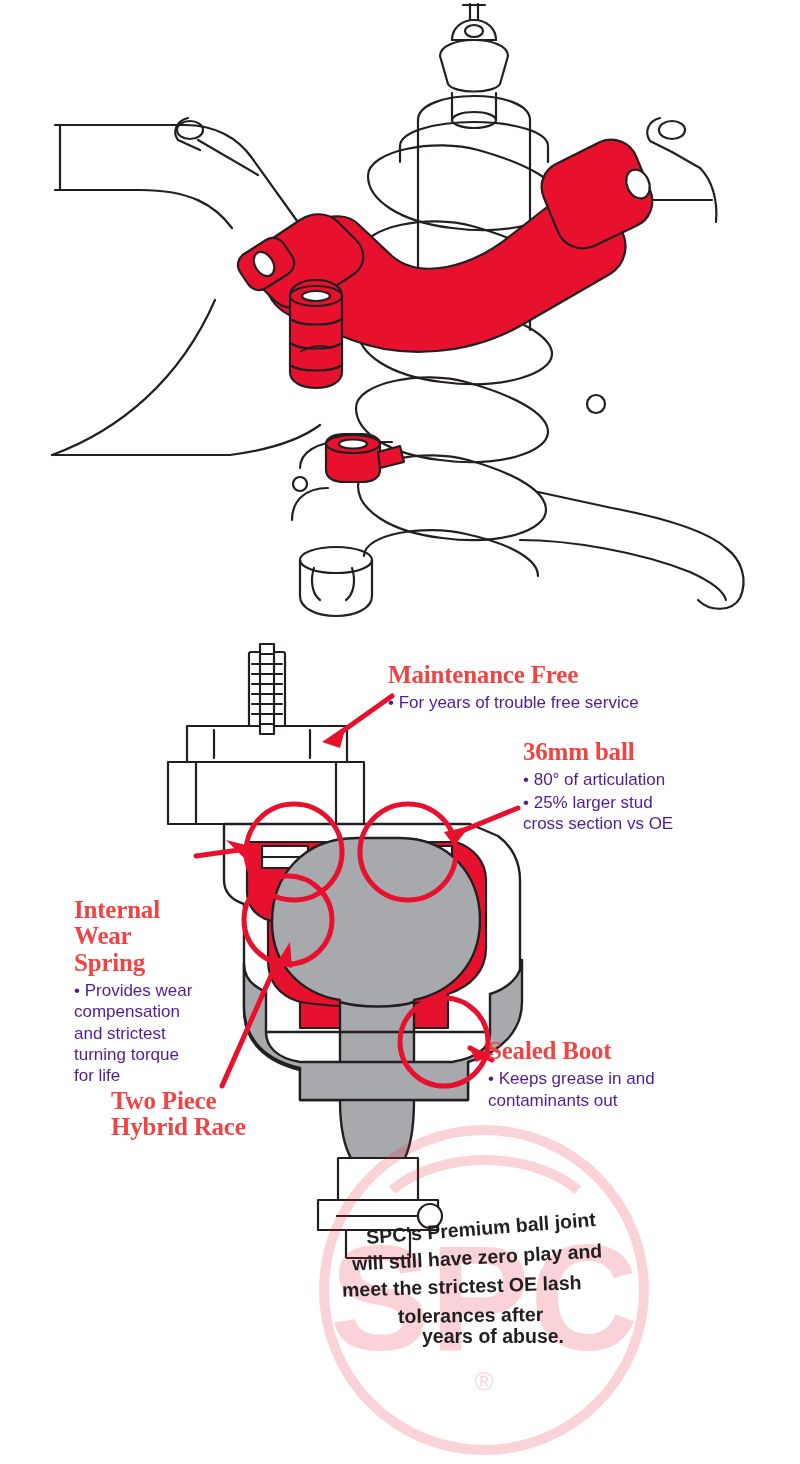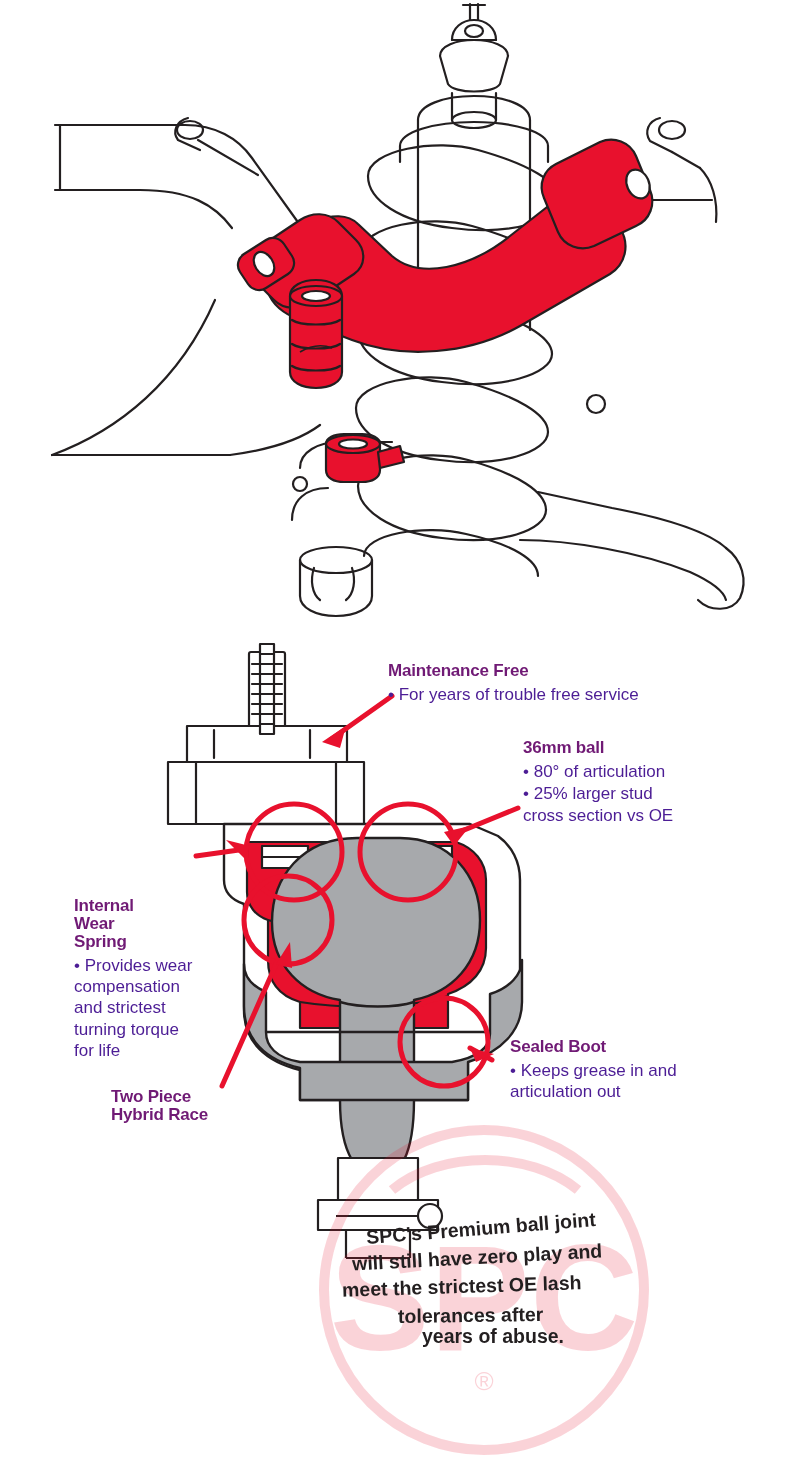--- a/index.html
+++ b/index.html
@@ -37,47 +37,47 @@
     top: 630px;
     width: 800px;
     height: 834px;
   }
 
   
   .callout {
     position: absolute;
   }
   .callout .c-title {
-    color: #701a75;
+    color: #ef4444;
     font-weight: bold;
-    font-size: 17px;
+    font-size: 25px;
     line-height: 1.05;
     letter-spacing: -0.2px;
     margin: 0 0 4px 0;
-    font-family: Liberation Sans, sans-serif;
+    font-family: Liberation Serif, serif;
   }
   .callout .c-bullets {
     margin: 0;
     padding: 0;
     list-style: none;
   }
   .callout .c-bullets li {
     font-size: 17px;
     line-height: 1.26;
     color: #4c1d95;
     margin-bottom: 1px;
     font-family: "Liberation Sans", sans-serif;
     white-space: pre-line;
   }
 
   .maintenance-free { left: 388px; top: 662px; width: 330px; }
   .ball-36 { left: 523px; top: 739px; width: 250px; }
   .internal-wear-spring { left: 74px; top: 850px; width: 175px; }
   .two-piece-race { left: 80px; top: 1088px; width: 200px; margin-left: 31px; }
-  .sealed-boot { left: 510px; top: 1038px; width: 250px; }
+  .sealed-boot { left: 488px; top: 1038px; width: 250px; }
 
   
   .promo {
     position: absolute;
     left: 330px;
     top: 1215px;
     width: 320px;
     height: 150px;
   }
   .promo-line {
@@ -364,21 +364,21 @@
 
   <div class="callout two-piece-race">
     <div class="c-title" style="white-space:pre-line;">Two Piece
 Hybrid Race</div>
   </div>
 
   <div class="callout sealed-boot">
     <div class="c-title">Sealed Boot</div>
     <ul class="c-bullets">
       <li>• Keeps grease in and
-  articulation out</li>
+  contaminants out</li>
     </ul>
   </div>
 
   <div class="promo">
     <div class="promo-line pl0">SPC's Premium ball joint</div>
     <div class="promo-line pl1">will still have zero play and</div>
     <div class="promo-line pl2">meet the strictest OE lash</div>
     <div class="promo-line pl3">tolerances after</div>
     <div class="promo-line pl4">years of abuse.</div>
   </div>

